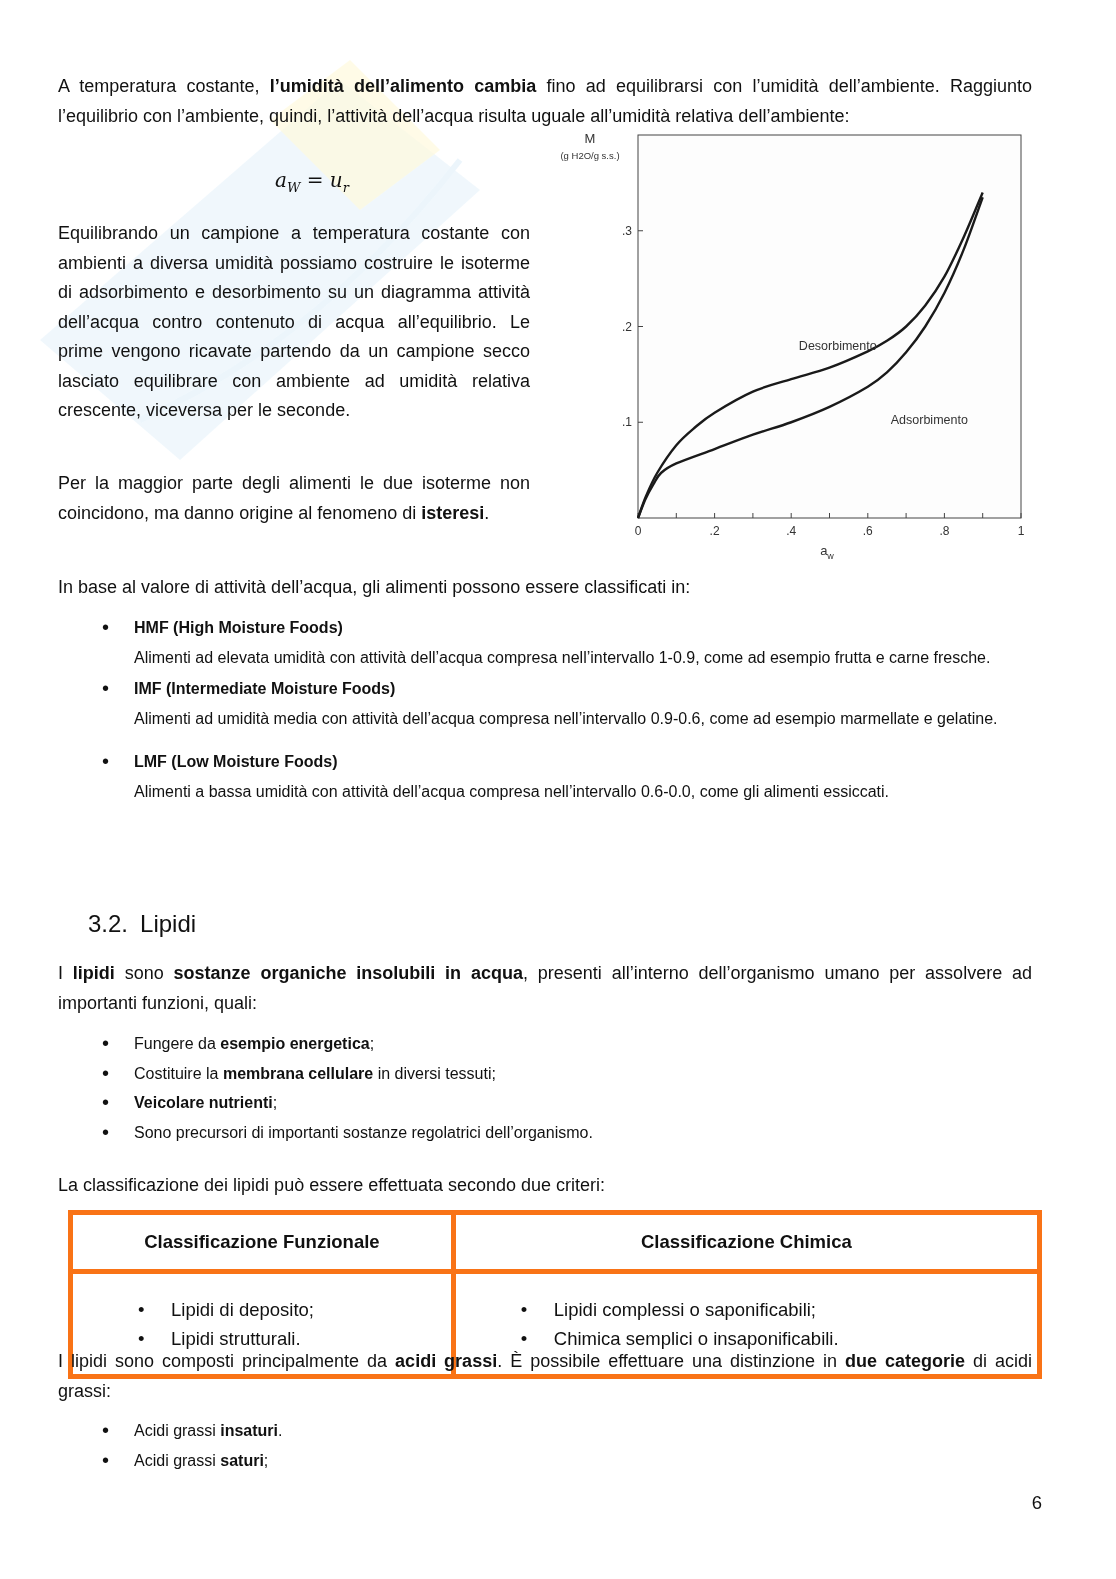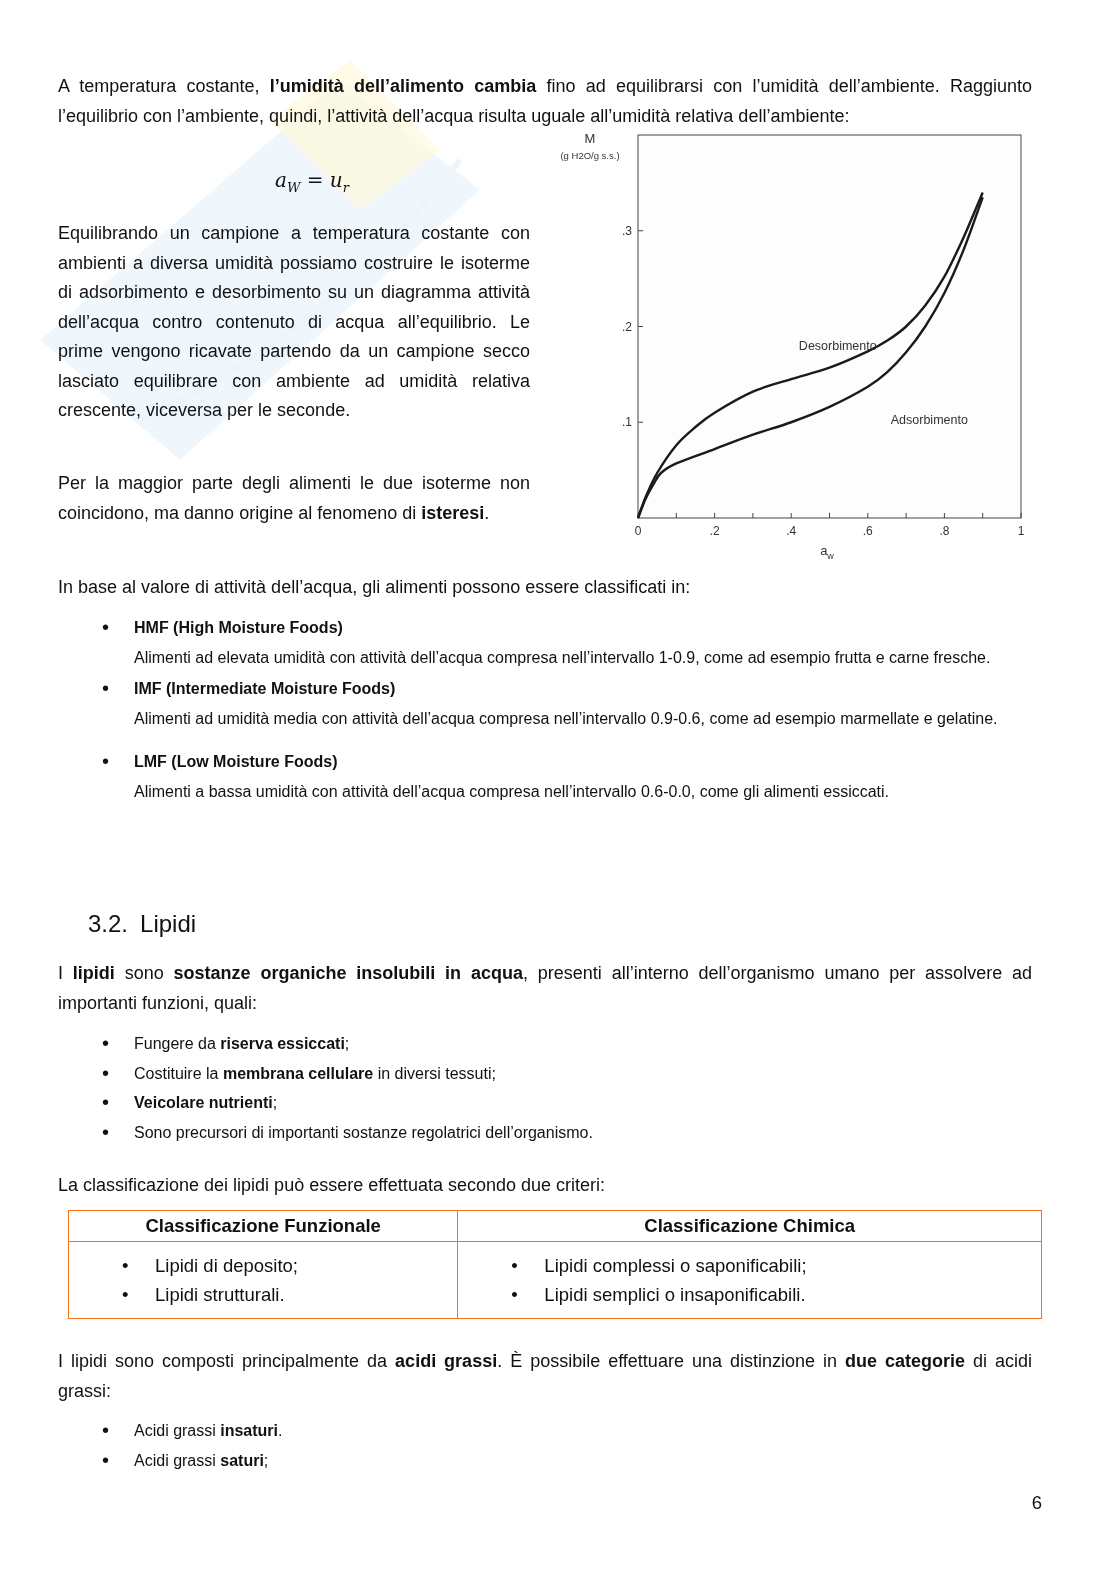--- a/index.html
+++ b/index.html
@@ -11,21 +11,21 @@
   .narrow { width: 472px; }
   .formula { position: absolute; left: 275px; top: 168px; font-family: "DejaVu Serif", serif; font-style: italic; font-size: 20px; }
   .formula sub { font-size: 13px; }
   ul.bul { position: absolute; left: 68px; margin: 0; padding: 0; list-style: none; width: 974px; font-size: 16px; }
   ul.bul li { position: relative; padding-left: 66px; line-height: 29.5px; text-align: justify; }
   ul.bul li::before { content: "\2022"; position: absolute; left: 34px; top: 0; font-size: 20px; }
   .item-title { font-weight: bold; display: block; }
   .heading { position: absolute; left: 88px; top: 910px; font-size: 24px; font-weight: normal; }
   .heading .num { margin-right: 12px; }
   table.cls { position: absolute; left: 68px; top: 1210px; width: 974px; border-collapse: collapse; font-size: 18.5px; }
-  table.cls th, table.cls td { border: 1px solid #f97316; padding: 1px; }
+  table.cls th, table.cls td { border: 5px solid #f97316; padding: 13px; }
   table.cls th { font-weight: bold; height: 28px; text-align: center; }
   table.cls td { vertical-align: top; height: 58px; }
   table.cls ul { list-style: none; margin: 8px; padding: 0; }
   table.cls li { position: relative; padding-left: 77px; line-height: 29px; }
   table.cls li::before { content: "\2022"; position: absolute; left: 44px; }
   .page-num { position: absolute; right: 74px; top: 1492px; font-size: 18.5px; }
   svg.chart { position: absolute; left: 540px; top: 125px; }
   svg.chart text { font-family: "Liberation Sans", sans-serif; fill: #333; }
 </style>
 </head>
@@ -87,21 +87,21 @@
   <li><span class="item-title">HMF (High Moisture Foods)</span><span>Alimenti ad elevata umidità con attività dell’acqua compresa nell’intervallo 1-0.9, come ad esempio frutta e carne fresche.</span></li>
   <li style="margin-top:2px"><span class="item-title">IMF (Intermediate Moisture Foods)</span><span>Alimenti ad umidità media con attività dell’acqua compresa nell’intervallo 0.9-0.6, come ad esempio marmellate e gelatine.</span></li>
   <li style="margin-top:14px"><span class="item-title">LMF (Low Moisture Foods)</span><span>Alimenti a bassa umidità con attività dell’acqua compresa nell’intervallo 0.6-0.0, come gli alimenti essiccati.</span></li>
 </ul>
 
 <div class="heading"><span class="num">3.2.</span><span>Lipidi</span></div>
 
 <p class="p" style="top:953px;"><span>I </span><b>lipidi</b><span> sono </span><b>sostanze organiche insolubili in acqua</b><span>, presenti all’interno dell’organismo umano per assolvere ad importanti funzioni, quali:</span></p>
 
 <ul class="bul" style="top:1029px;">
-  <li><span>Fungere da </span><b>riserva essiccati</b><span>;</span></li>
+  <li><span>Fungere da </span><b>esempio energetica</b><span>;</span></li>
   <li><span>Costituire la </span><b>membrana cellulare</b><span> in diversi tessuti;</span></li>
   <li><span></span><b>Veicolare nutrienti</b><span>;</span></li>
   <li><span>Sono precursori di importanti sostanze regolatrici dell’organismo.</span><b></b><span></span></li>
 </ul>
 
 <p class="p" style="top:1165px;">La classificazione dei lipidi può essere effettuata secondo due criteri:</p>
 
 <table class="cls">
   <thead>
     <tr>
@@ -113,21 +113,21 @@
     <tr>
       <td>
           <ul>
         <li>Lipidi di deposito;</li>
         <li>Lipidi strutturali.</li>
       </ul>
         </td>
       <td>
           <ul>
         <li>Lipidi complessi o saponificabili;</li>
-        <li>Lipidi semplici o insaponificabili.</li>
+        <li>Chimica semplici o insaponificabili.</li>
       </ul>
         </td>
     </tr>
   </tbody>
 </table>
 
 <p class="p" style="top:1341px;"><span>I lipidi sono composti principalmente da </span><b>acidi grassi</b><span>. È possibile effettuare una distinzione in </span><b>due categorie</b><span> di acidi grassi:</span></p>
 
 <ul class="bul" style="top:1416px;">
   <li><span>Acidi grassi </span><b>insaturi</b><span>.</span></li>

